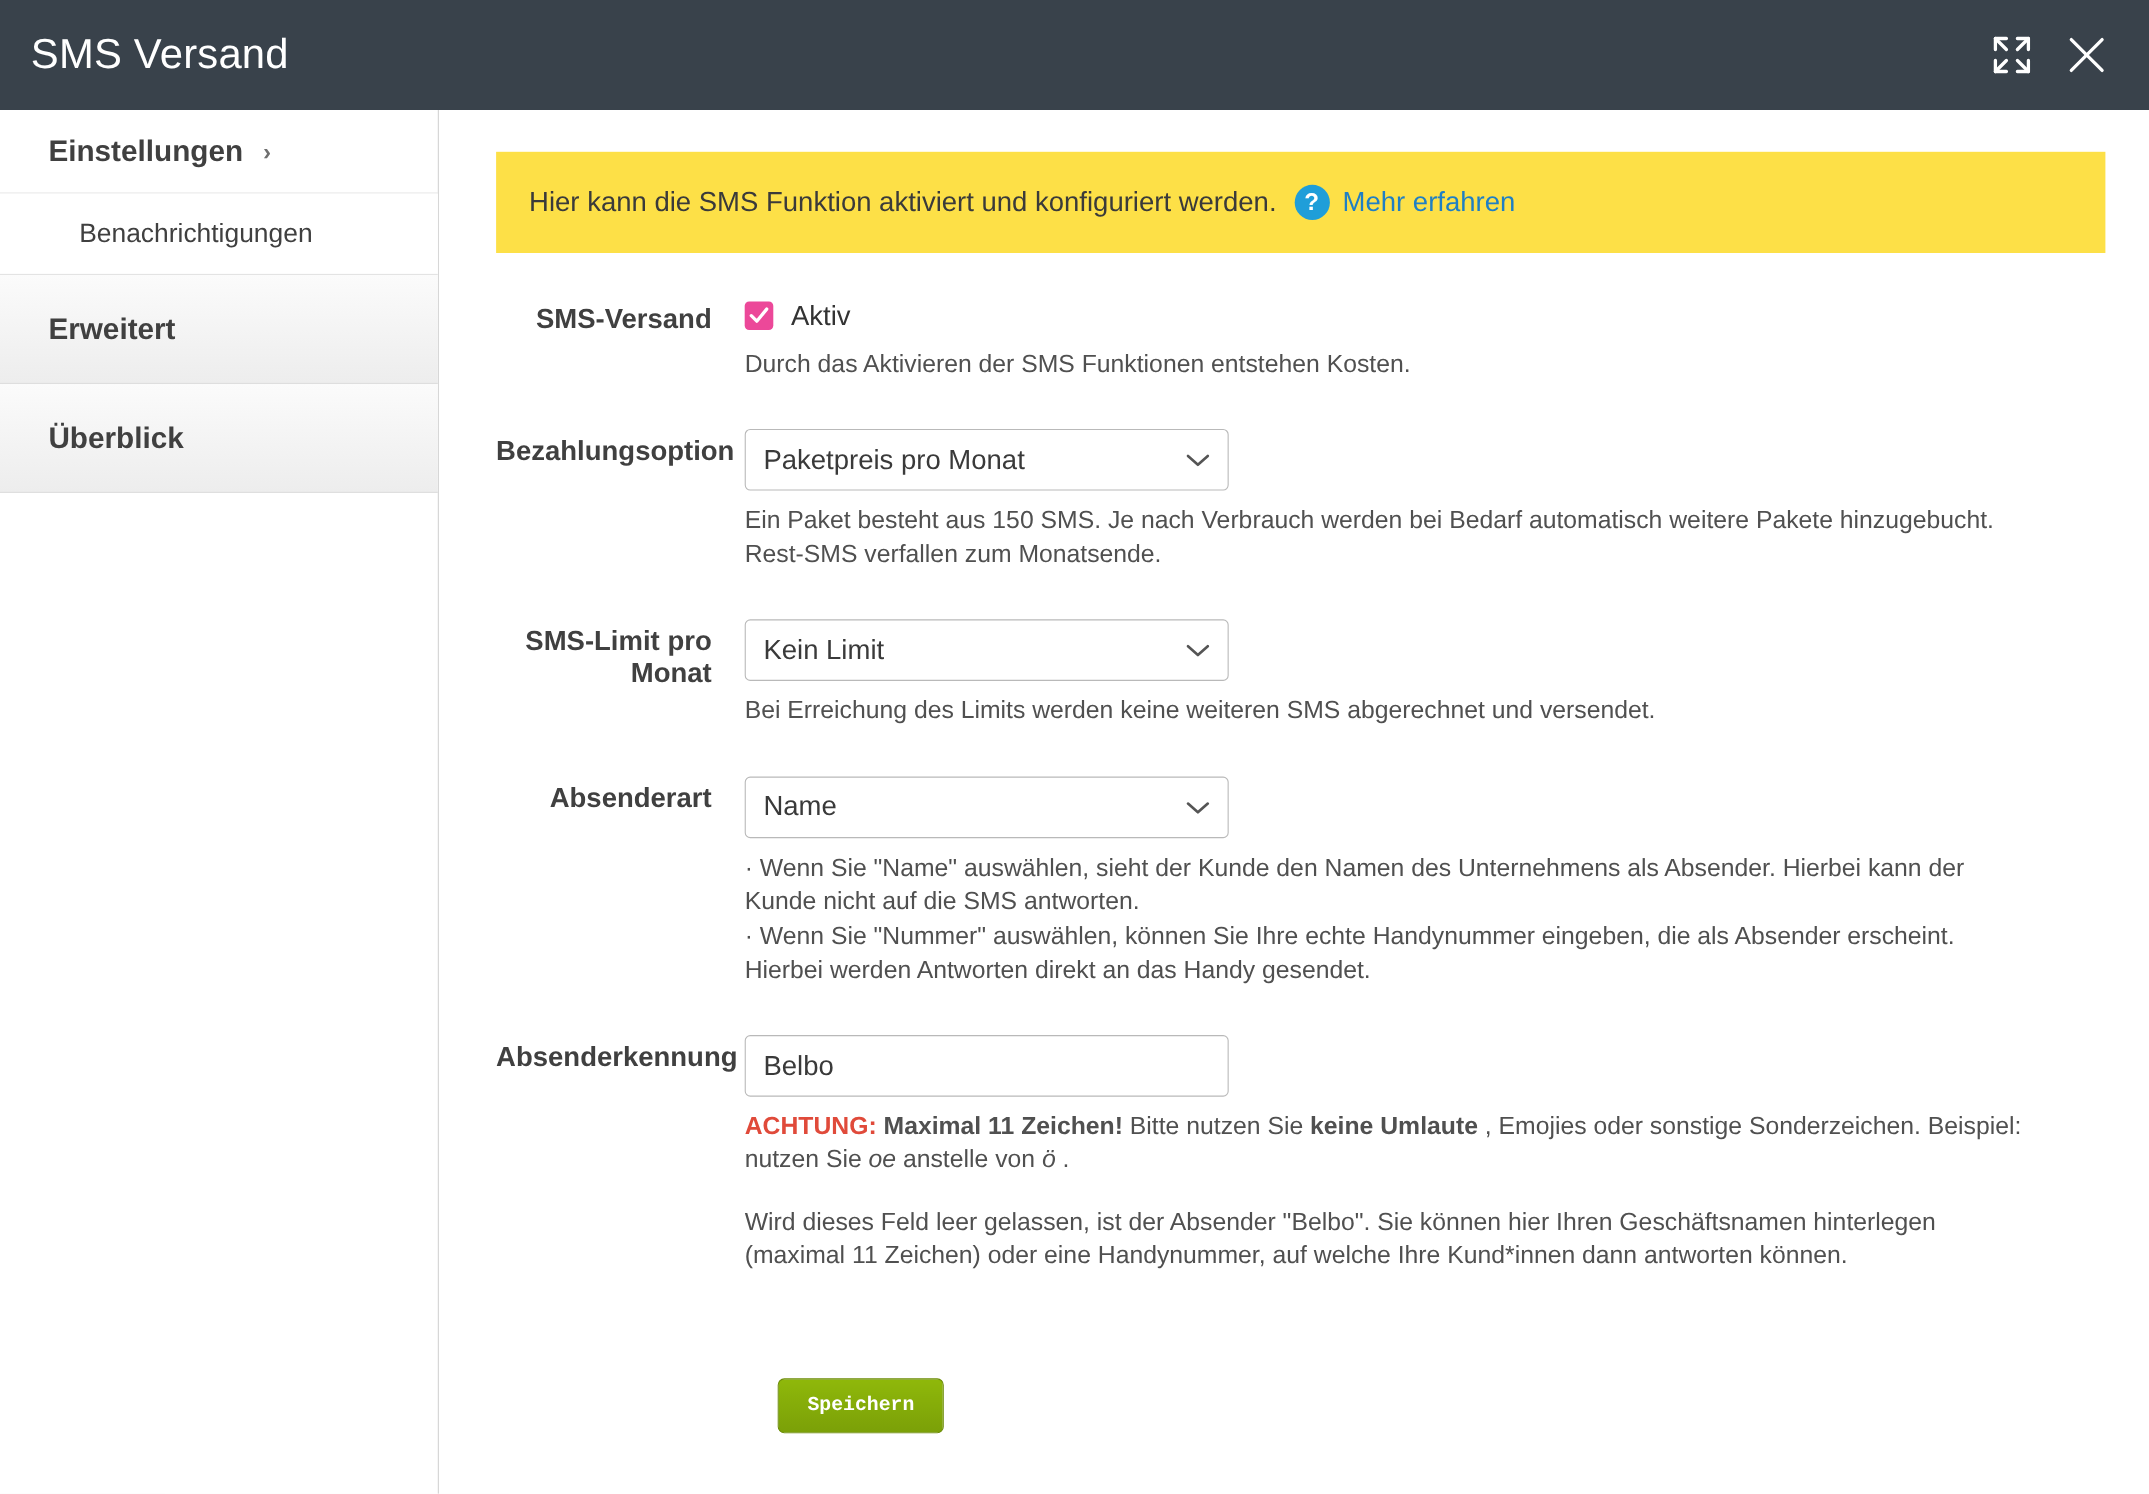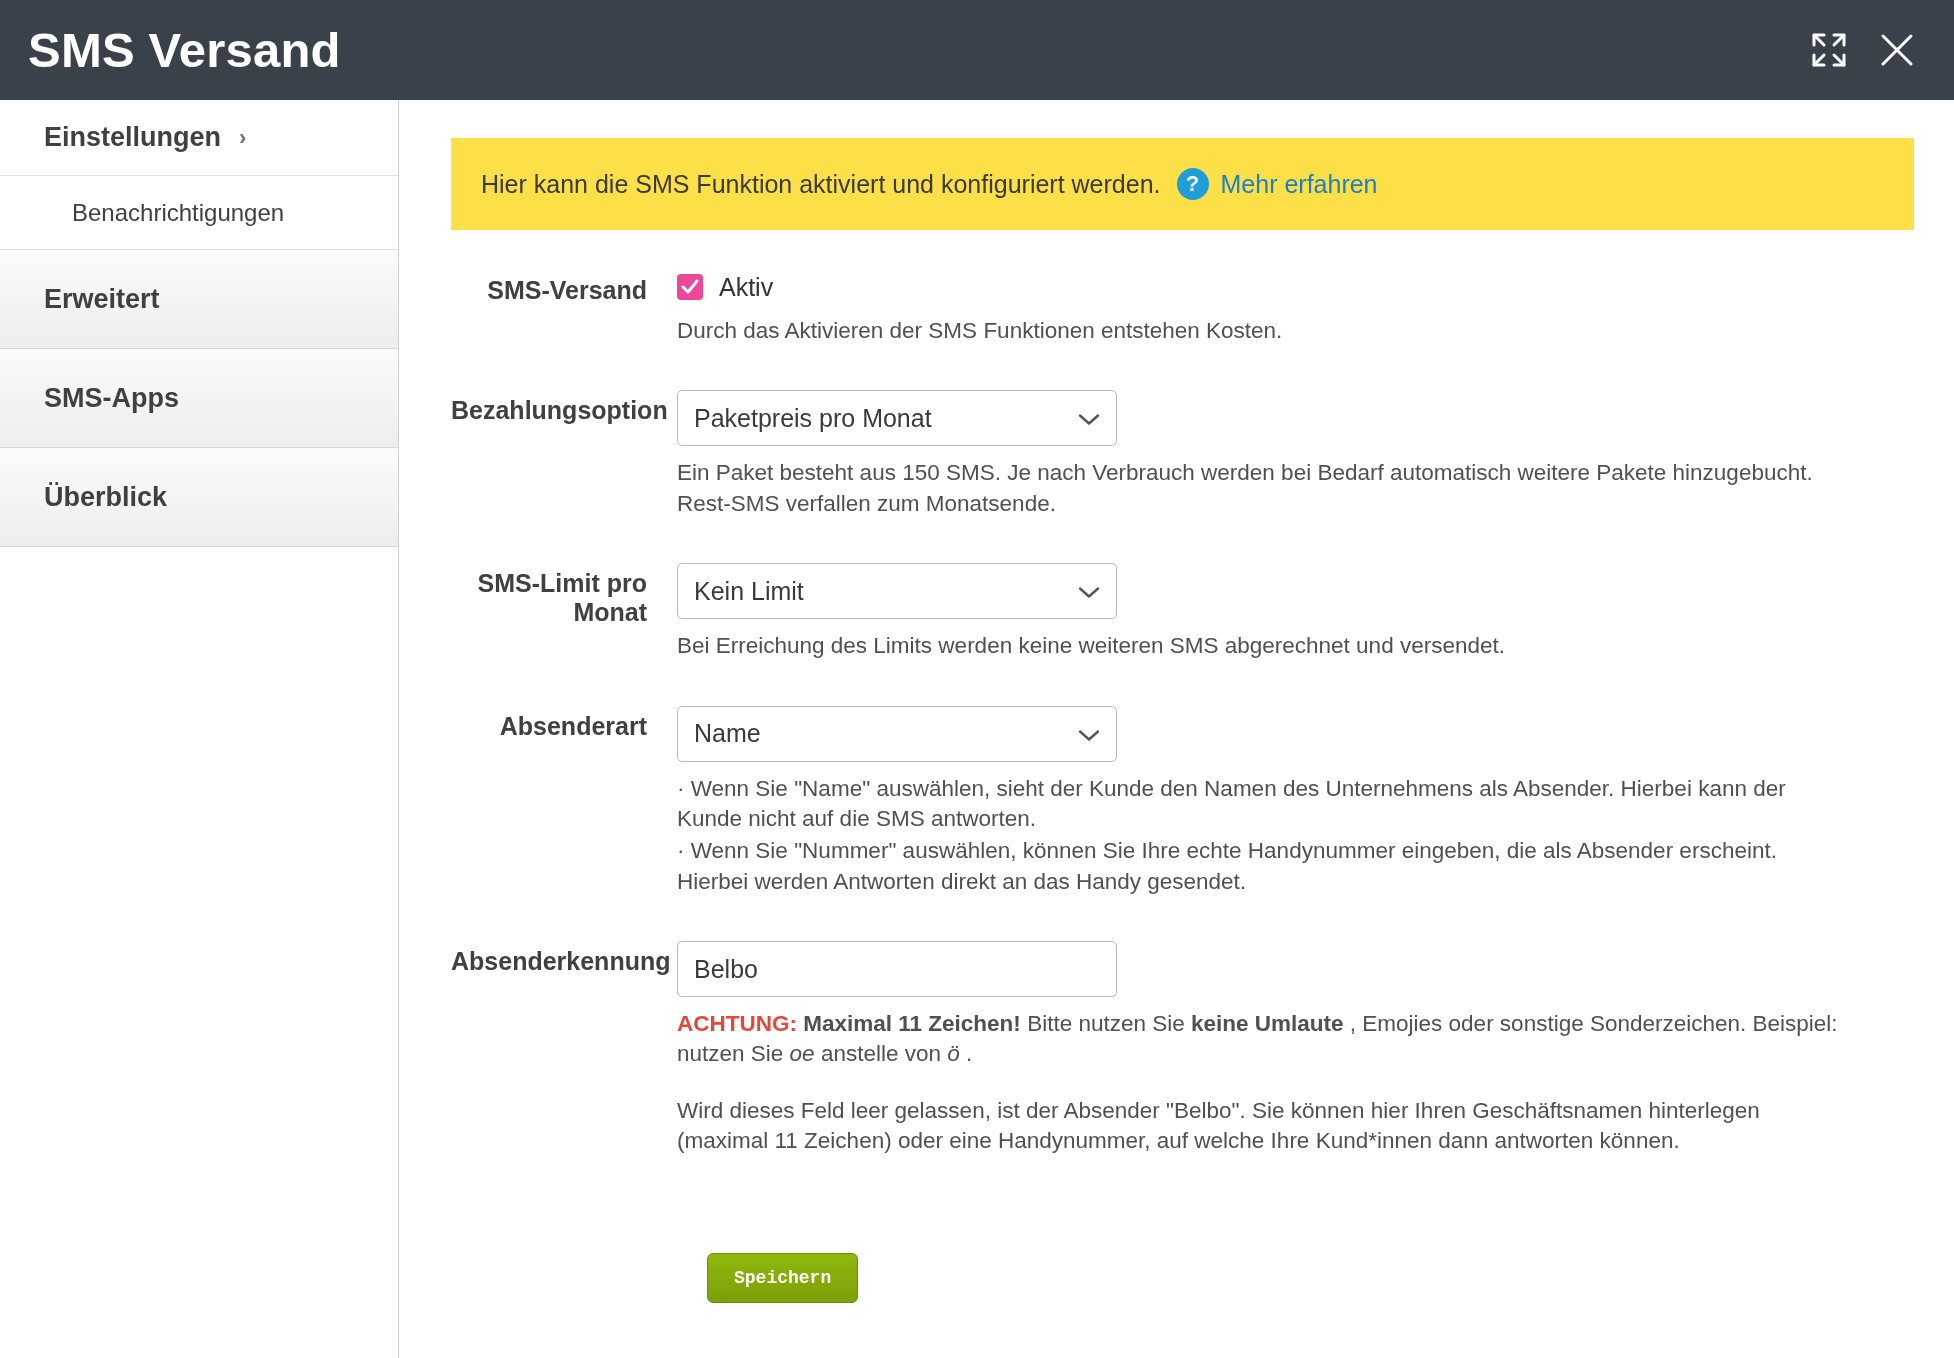--- a/index.html
+++ b/index.html
@@ -50,22 +50,22 @@
     height: 100px;
     background: #39424b;
     color: #ffffff;
     display: flex;
     align-items: center;
     padding: 0 30px 0 28px;
     box-sizing: border-box;
     flex: 0 0 auto;
   }
   .title-text {
-    font-size: 49px;
-    font-weight: bold;
+    font-size: 38px;
+    font-weight: normal;
     letter-spacing: .2px;
   }
   .titlebar-spacer { flex: 1 1 auto; }
   .titlebar-btn {
     width: 54px;
     height: 54px;
     margin-left: 14px;
     display: flex;
     align-items: center;
     justify-content: center;
@@ -314,23 +314,20 @@
         <span>Einstellungen</span>
         <span class="chev">›</span>
       </div>
       <div class="side-item side-sub">
         <span>Benachrichtigungen</span>
       </div>
       <div class="side-item side-main">
         <span>Erweitert</span>
       </div>
       <div class="side-item side-main">
-        <span>SMS-Apps</span>
-      </div>
-      <div class="side-item side-main">
         <span>Überblick</span>
       </div>
     </div>
 
     <div class="content">
 
       <div class="notice">
         <span>Hier kann die SMS Funktion aktiviert und konfiguriert werden.</span>
         <span class="q-icon">?</span>
         <a href="#">Mehr erfahren</a>

